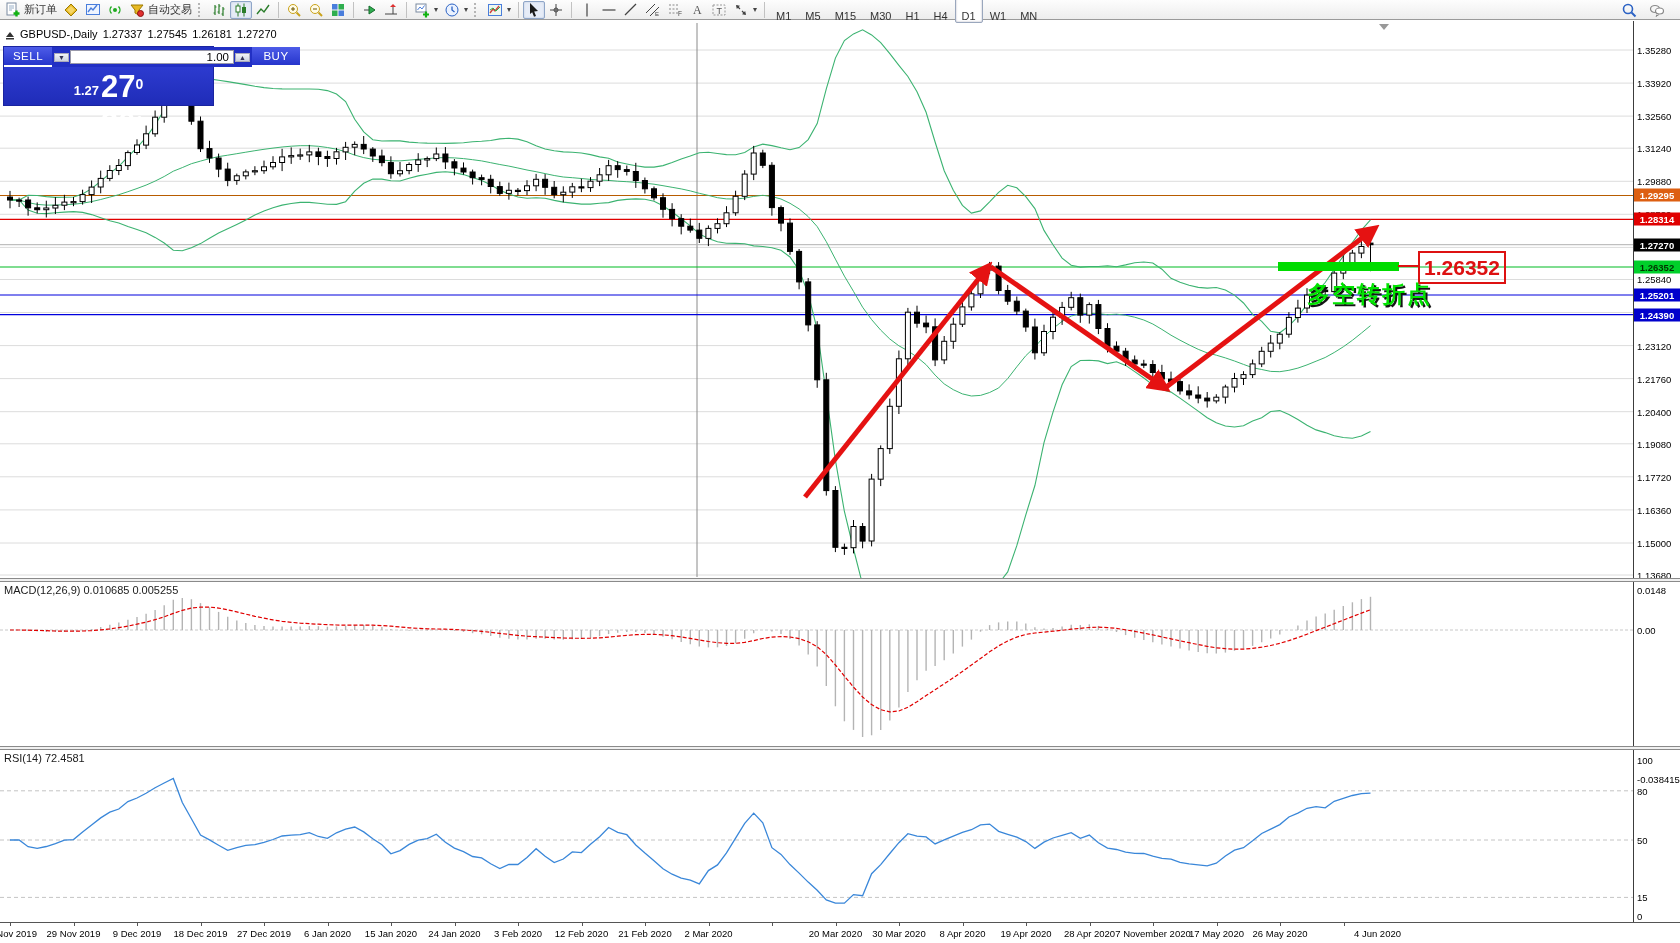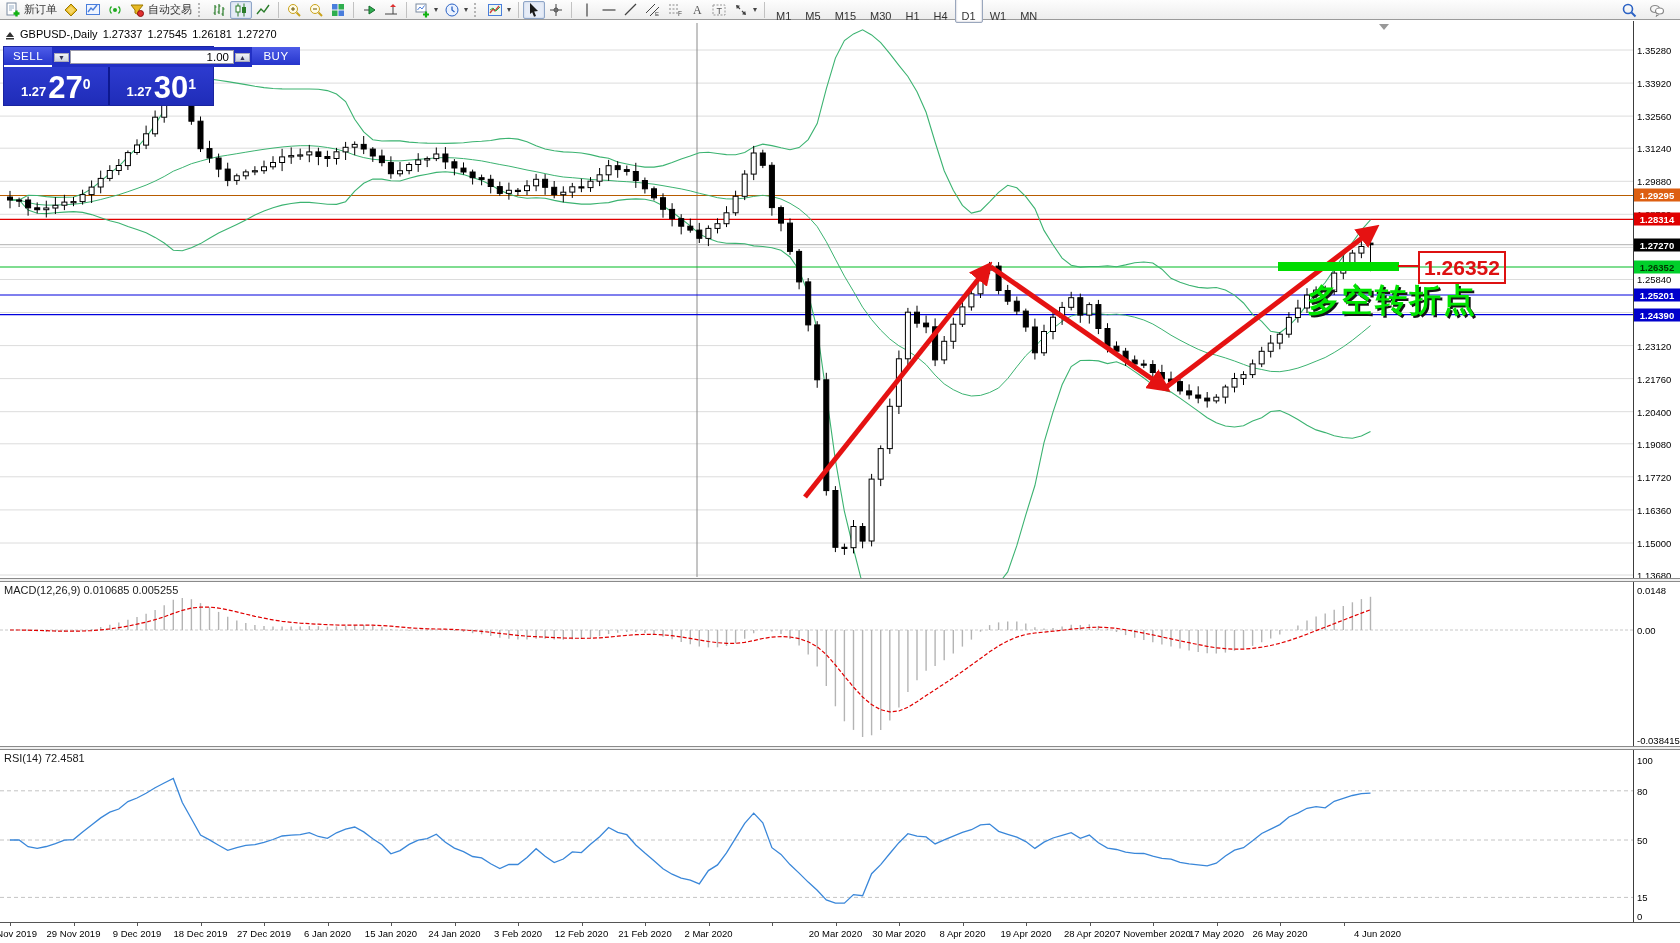--- a/index.html
+++ b/index.html
@@ -37,32 +37,32 @@
   #trade-panel{position:absolute;left:3px;top:46px;width:211px;height:60px;
     background:linear-gradient(#3443dc,#1f2cb8);border:1px solid #1a24a0;box-sizing:border-box;color:#fff;}
   .tp-row1{display:flex;align-items:stretch;height:20px;}
   .tp-btn{flex:0 0 48px;background:linear-gradient(#4d5ce8,#2635cc);border:none;border-bottom:2px solid #fff;
     color:#fff;font-size:11.5px;font-family:inherit;letter-spacing:.5px;}
   .tp-vol{flex:1;display:flex;align-items:center;background:#2230c4;padding:1px 2px;gap:1px;}
   .tp-spin{width:15px;border:1px solid #aab;background:linear-gradient(#f2f4f8,#ccd2e0);
     color:#335;font-size:7px;padding:0;font-family:inherit;}
   .tp-input{flex:1;min-width:0;border:1px solid #99a;background:#fff;color:#000;
     font-size:11.5px;text-align:right;padding:0 4px;font-family:inherit;}
-  .tp-row2{display:flex;height:38px;}
+  .tp-row2{display:flex;height:38px;flex-direction:column;}
   .tp-price{flex:1;display:flex;align-items:flex-end;justify-content:center;padding-bottom:3px;}
   .tp-divider{width:2px;background:#0d1890;}
   .tp-small{font-size:13px;font-weight:bold;margin-right:2px;line-height:20px;}
   .tp-big{font-size:31px;font-weight:bold;line-height:28px;}
   .tp-sup{font-size:14px;font-weight:bold;line-height:34px;align-self:flex-start;}
   
   #support-bar{position:absolute;left:1278px;top:262px;width:121px;height:9px;background:#00dc00;}
   #label-connector{position:absolute;left:1398px;top:265px;width:20px;height:2px;background:#dd1111;}
   #level-label-box{position:absolute;left:1418px;top:251px;width:84px;height:29px;border:2px solid #dd1111;
     color:#dd1111;font-size:21px;font-weight:bold;display:flex;align-items:center;justify-content:center;background:rgba(255,255,255,.0);}
-  #turning-point-text{position:absolute;left:1307px;top:279px;font-size:32px;font-weight:bold;color:#00e400;
+  #turning-point-text{position:absolute;left:1307px;top:279px;font-size:23px;font-weight:bold;color:#00e400;
     text-shadow:2px 2px 0 #151515;letter-spacing:2px;white-space:nowrap;}
   
   #date-axis{position:absolute;left:0;top:922px;width:1680px;height:21px;background:#fff;border-top:1px solid #555;box-sizing:border-box;overflow:hidden;}
   .date-label{position:absolute;top:5px;font-size:9.5px;color:#000;transform:translateX(-50%);white-space:nowrap;}
   .date-tick{position:absolute;top:0;width:1px;height:3px;background:#555;}
 </style>
 </head>
 <body>
 
 <div id="screen">
@@ -838,21 +838,21 @@
     </svg>
   <div class="ind-label" style="top:584px">
     <span>MACD(12,26,9)</span>
     <span>0.010685</span>
     <span>0.005255</span>
   </div>
   <div class="vaxis" style="top:582px;height:164px"></div>
   <div id="macd-axis-labels">
       <div class="tick-label" style="top: 590px;">0.0148</div>
       <div class="tick-label" style="top: 630px;">0.00</div>
-      <div class="tick-label" style="top: 740px;">-0.038415</div>
+      <div class="tick-label" style="top: 779px;">-0.038415</div>
     </div>
 
   <div class="splitter" style="top:746px;height:4px"></div>
   <svg id="rsi-svg" class="panel-svg" style="top:750px" width="1633" height="172">
       <line x1="0" y1="40.8" x2="1633" y2="40.8" stroke="#c4c4c4" stroke-dasharray="4 3"></line>
       <line x1="0" y1="90.0" x2="1633" y2="90.0" stroke="#c4c4c4" stroke-dasharray="4 3"></line>
       <line x1="0" y1="147.4" x2="1633" y2="147.4" stroke="#c4c4c4" stroke-dasharray="4 3"></line>
       <path d="M10.0,90.0L19.1,90.0L28.1,96.7L37.2,98.3L46.3,96.5L55.4,93.6L64.4,90.2L73.5,89.6L82.6,82.1L91.6,75.0L100.7,67.9L109.8,62.2L118.8,59.0L127.9,51.6L137.0,48.0L146.1,43.3L155.1,37.7L164.2,33.0L173.3,28.5L182.3,52.6L191.4,68.8L200.5,85.1L209.5,89.9L218.6,95.2L227.7,100.4L236.8,97.7L245.8,95.4L254.9,94.7L264.0,92.3L273.0,89.5L282.1,86.0L291.2,85.1L300.2,84.7L309.3,82.6L318.4,86.5L327.4,88.3L336.5,82.8L345.6,79.2L354.7,77.0L363.7,81.9L372.8,88.8L381.9,94.8L390.9,103.8L400.0,100.6L409.1,94.4L418.2,90.1L427.2,88.7L436.3,84.2L445.4,92.3L454.4,98.1L463.5,101.6L472.6,106.5L481.6,107.9L490.7,113.7L499.8,118.6L508.9,114.3L517.9,114.5L527.0,107.4L536.1,98.7L545.1,106.3L554.2,112.5L563.3,109.0L572.3,101.9L581.4,102.6L590.5,94.3L599.6,86.7L608.6,77.5L617.7,82.4L626.8,84.7L635.8,95.0L644.9,103.1L654.0,110.7L663.0,118.8L672.1,124.2L681.2,128.1L690.3,130.1L699.3,133.9L708.4,120.6L717.5,114.9L726.5,102.9L735.6,88.1L744.7,73.4L753.7,63.1L762.8,72.9L771.9,97.7L781.0,104.4L790.0,114.6L799.1,123.1L808.2,132.1L817.2,140.2L826.3,149.9L835.4,153.1L844.4,153.1L853.5,144.6L862.6,145.7L871.6,123.7L880.7,114.6L889.8,103.5L898.9,92.7L907.9,83.7L917.0,86.1L926.1,86.9L935.1,93.9L944.2,89.8L953.3,86.1L962.4,82.4L971.4,79.7L980.5,74.9L989.6,74.1L998.6,81.3L1007.7,84.3L1016.8,87.1L1025.8,91.6L1034.9,98.4L1044.0,92.1L1053.0,88.0L1062.1,85.3L1071.2,82.6L1080.3,88.3L1089.3,85.1L1098.4,92.8L1107.5,98.1L1116.5,99.5L1125.6,102.1L1134.7,103.3L1143.8,103.5L1152.8,106.2L1161.9,108.3L1171.0,109.2L1180.0,112.4L1189.1,113.8L1198.2,114.9L1207.2,115.9L1216.3,113.2L1225.4,106.0L1234.5,100.2L1243.5,97.7L1252.6,90.8L1261.7,83.5L1270.7,79.1L1279.8,74.6L1288.9,67.0L1297.9,63.1L1307.0,58.3L1316.1,56.6L1325.2,57.8L1334.2,51.3L1343.3,48.4L1352.4,45.5L1361.4,43.7L1370.5,43.2" fill="none" stroke="#3a87d9" stroke-width="1.3"></path>
     </svg>
   <div class="ind-label" style="top:752px">

